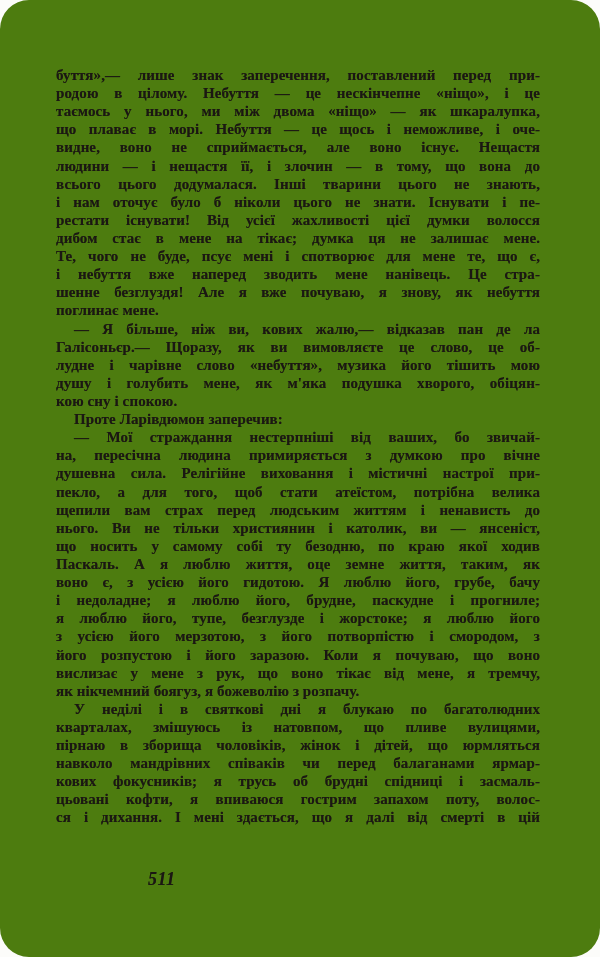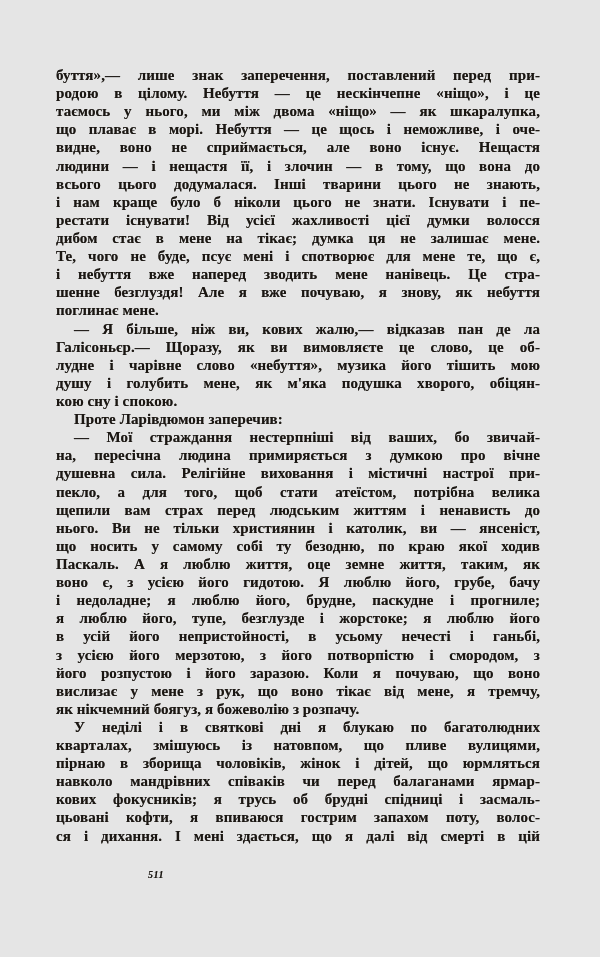--- a/index.html
+++ b/index.html
@@ -10,21 +10,22 @@
     width: 600px;
     height: 957px;
     position: relative;
     background: #fcfcfa;
     overflow: hidden;
     font-family: "Liberation Serif", "DejaVu Serif", serif;
   }
   .page {
     position: absolute;
     inset: 0;
-    background: #e5e5e5;
+    background: #4d7c0f;
+    border-radius: 29px;
   }
   .textblock {
     position: absolute;
     left: 56px;
     top: 66px;
     width: 484px;
   }
   .line {
     font-size: 15px;
     line-height: 18.12px;
@@ -42,21 +43,21 @@
     text-align-last: left;
     font-family: Liberation Serif, serif;
   }
   .line.indent {
     text-indent: 18px;
   }
   .page-number {
     position: absolute;
     left: 148px;
     top: 869px;
-    font-size: 10px;
+    font-size: 18px;
     font-style: italic;
     font-weight: 700;
     color: #1b1713;
     letter-spacing: 0.5px;
     text-shadow: 0 0 0.4px rgba(27,23,19,0.55);
   }
   .speck {
     position: absolute;
     left: 529px;
     top: 432px;
@@ -72,21 +73,21 @@
 
 <div class="page">
   <div class="textblock">
     <div class="line">буття»,— лише знак заперечення, поставлений перед при-</div>
     <div class="line">родою в цілому. Небуття — це нескінчепне «ніщо», і це</div>
     <div class="line">таємось у нього, ми між двома «ніщо» — як шкаралупка,</div>
     <div class="line">що плаває в морі. Небуття — це щось і неможливе, і оче-</div>
     <div class="line">видне, воно не сприймається, але воно існує. Нещастя</div>
     <div class="line">людини — і нещастя її, і злочин — в тому, що вона до</div>
     <div class="line">всього цього додумалася. Інші тварини цього не знають,</div>
-    <div class="line">і нам краще було б ніколи цього не знати. Існувати і пе-</div>
+    <div class="line">і нам оточує було б ніколи цього не знати. Існувати і пе-</div>
     <div class="line">рестати існувати! Від усієї жахливості цієї думки волосся</div>
     <div class="line">дибом стає в мене на тікає; думка ця не залишає мене.</div>
     <div class="line">Те, чого не буде, псує мені і спотворює для мене те, що є,</div>
     <div class="line">і небуття вже наперед зводить мене нанівець. Це стра-</div>
     <div class="line">шенне безглуздя! Але я вже почуваю, я знову, як небуття</div>
     <div class="line endline">поглинає мене.</div>
     <div class="line indent">— Я більше, ніж ви, кових жалю,— відказав пан де ла</div>
     <div class="line">Галісоньєр.— Щоразу, як ви вимовляєте це слово, це об-</div>
     <div class="line">лудне і чарівне слово «небуття», музика його тішить мою</div>
     <div class="line">душу і голубить мене, як м'яка подушка хворого, обіцян-</div>
@@ -96,21 +97,20 @@
     <div class="line">на, пересічна людина примиряється з думкою про вічне</div>
     <div class="line">душевна сила. Релігійне виховання і містичні настрої при-</div>
     <div class="line">пекло, а для того, щоб стати атеїстом, потрібна велика</div>
     <div class="line">щепили вам страх перед людським життям і ненависть до</div>
     <div class="line">нього. Ви не тільки християнин і католик, ви — янсеніст,</div>
     <div class="line">що носить у самому собі ту безодню, по краю якої ходив</div>
     <div class="line">Паскаль. А я люблю життя, оце земне життя, таким, як</div>
     <div class="line">воно є, з усією його гидотою. Я люблю його, грубе, бачу</div>
     <div class="line">і недоладне; я люблю його, брудне, паскудне і прогниле;</div>
     <div class="line">я люблю його, тупе, безглузде і жорстоке; я люблю його</div>
-    <div class="line">в усій його непристойності, в усьому нечесті і ганьбі,</div>
     <div class="line">з усією його мерзотою, з його потворпістю і смородом, з</div>
     <div class="line">його розпустою і його заразою. Коли я почуваю, що воно</div>
     <div class="line">вислизає у мене з рук, що воно тікає від мене, я тремчу,</div>
     <div class="line endline">як нікчемний боягуз, я божеволію з розпачу.</div>
     <div class="line indent">У неділі і в святкові дні я блукаю по багатолюдних</div>
     <div class="line">кварталах, змішуюсь із натовпом, що пливе вулицями,</div>
     <div class="line">пірнаю в зборища чоловіків, жінок і дітей, що юрмляться</div>
     <div class="line">навколо мандрівних співаків чи перед балаганами ярмар-</div>
     <div class="line">кових фокусників; я трусь об брудні спідниці і засмаль-</div>
     <div class="line">цьовані кофти, я впиваюся гострим запахом поту, волос-</div>

